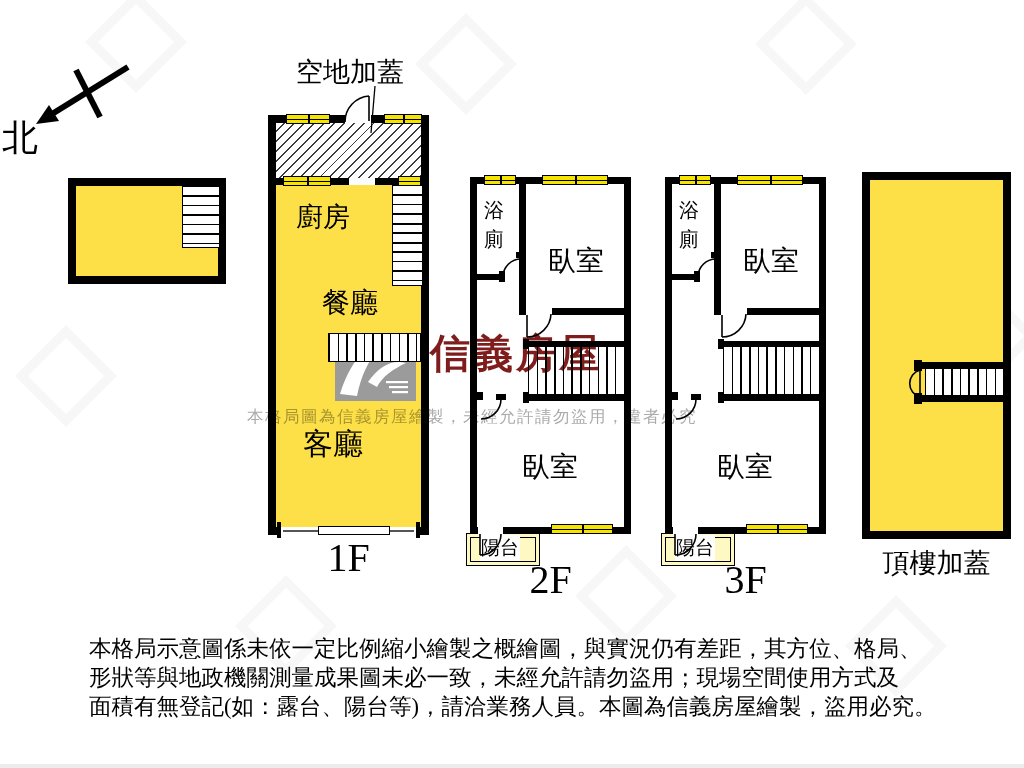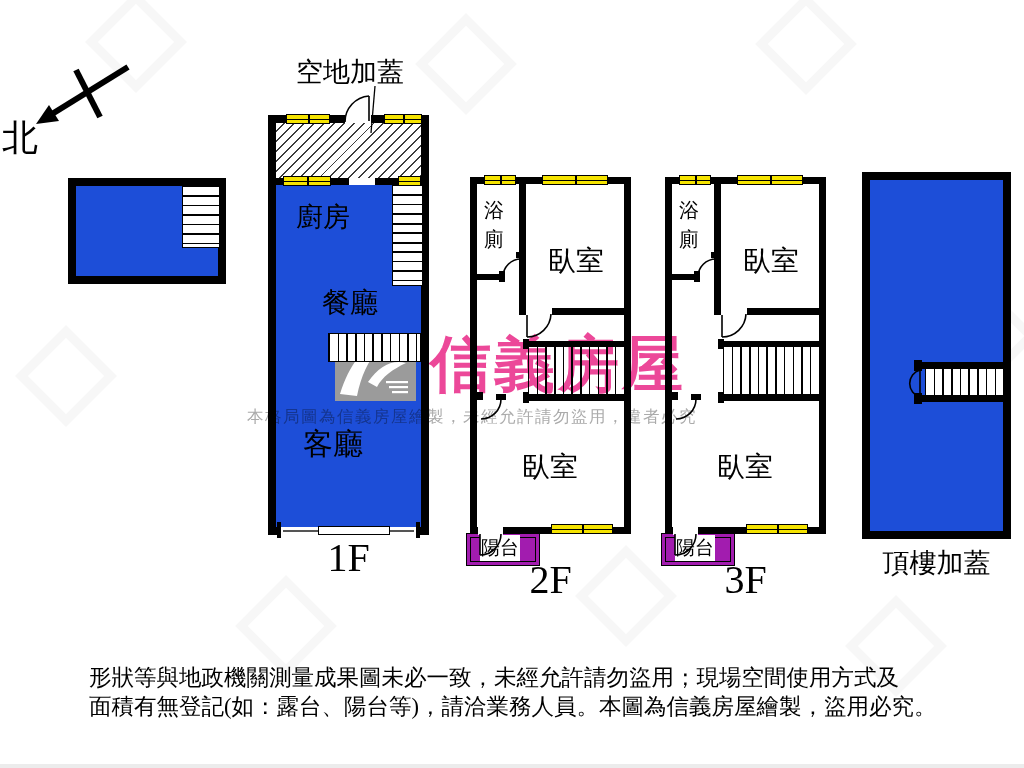--- a/index.html
+++ b/index.html
@@ -5,21 +5,21 @@
   html,body { margin:0; padding:0; }
   #canvas {
     position:relative; width:1024px; height:768px; background:#fff;
     overflow:hidden; font-family:"Liberation Serif", serif;
   }
   .abs { position:absolute; }
   
   .bgshape { position:absolute; width:54px; height:54px; border:9px solid #f7f7f7;
              transform:rotate(45deg); z-index:0; }
   
-  .unit { position:absolute; background:#1d4ed8; border:8px solid #000; box-sizing:border-box; }
+  .unit { position:absolute; background:#fde047; border:8px solid #000; box-sizing:border-box; }
   .unit7 { position:absolute; background:#fff; border:7px solid #000; box-sizing:border-box; }
   
   .wall { position:absolute; background:#000; z-index:3; }
   
   .gap { position:absolute; background:#fff; z-index:4; }
   
   .win { position:absolute; z-index:4; background:#f5e300; border:1.8px solid #000; box-sizing:border-box; }
   .win::before { content:""; position:absolute; left:0; right:0; top:50%; height:1.2px; background:#000; }
   .win.split::after { content:""; position:absolute; top:0; bottom:0; left:50%; width:1.6px; background:#000; }
   
@@ -30,29 +30,29 @@
   
   .hatch { position:absolute; z-index:3; background-color:#fff;
     background-image:repeating-linear-gradient(135deg, rgba(0,0,0,0) 0 5.6px, #3c3c3c 5.6px 7px); }
   
   .lbl { position:absolute; z-index:4; color:#000; white-space:nowrap;
          font-family:Liberation Sans, sans-serif; }
   .lbl.vert { white-space:normal; }
   .floor-tag { position:absolute; z-index:4; text-align:center; color:#000;
          font-family:"Liberation Serif", serif; }
   
-  .balc { position:absolute; z-index:3; background:#a21caf; border:1.6px solid #000; box-sizing:border-box; }
+  .balc { position:absolute; z-index:3; background:#fef9c3; border:1.6px solid #000; box-sizing:border-box; }
   .balc .inner { position:absolute; left:3px; top:3px; right:3px; bottom:3px;
                  border:1.6px solid #000; }
   
   #linework { position:absolute; left:0; top:0; z-index:5; pointer-events:none; }
   #logo { position:absolute; z-index:2; }
   
-  .wm-brand { position:absolute; z-index:6; mix-blend-mode:multiply; color:#ec4899;
-      font-weight:bold; font-size:61px; letter-spacing:3px; line-height:1;
+  .wm-brand { position:absolute; z-index:6; mix-blend-mode:multiply; color:#7f1d1d;
+      font-weight:bold; font-size:40px; letter-spacing:3px; line-height:1;
       font-family:"Liberation Serif", serif; }
   .wm-notice { position:absolute; z-index:6; mix-blend-mode:multiply; color:#ababab;
       font-size:16.5px; letter-spacing:1.5px; white-space:nowrap;
       font-family:"Liberation Serif", serif; }
   
   .disc { position:absolute; z-index:4; color:#000; font-size:22.5px; line-height:29.5px;
       white-space:nowrap; font-family:"Liberation Serif", serif; }
   .bottom-bar { position:absolute; left:0; top:764px; width:1024px; height:4px; background:#ececec; z-index:1; }
 </style>
 </head>
@@ -228,16 +228,17 @@
       <line x1="920" y1="370" x2="920" y2="397"></line>
       <path d="M 920,370 A 14,14 0 0 0 920,397"></path>
     </g>
   </svg>
 
   <div class="lbl" style="left:2px; top:114px; font-size:36px; z-index:4;">北</div>
 
   <div class="wm-brand" style="left:430px; top:334px;">信義房屋</div>
   <div class="wm-notice" style="left:247px; top:406px;">本格局圖為信義房屋繪製，未經允許請勿盜用，違者必究</div>
 
+  <div class="disc" style="left:89px; top:634px;">本格局示意圖係未依一定比例縮小繪製之概繪圖，與實況仍有差距，其方位、格局、</div>
   <div class="disc" style="left:89px; top:663px;">形狀等與地政機關測量成果圖未必一致，未經允許請勿盜用；現場空間使用方式及</div>
   <div class="disc" style="left:89px; top:692px;">面積有無登記(如：露台、陽台等)，請洽業務人員。本圖為信義房屋繪製，盜用必究。</div>
 
 </div>
 
 </body></html>

